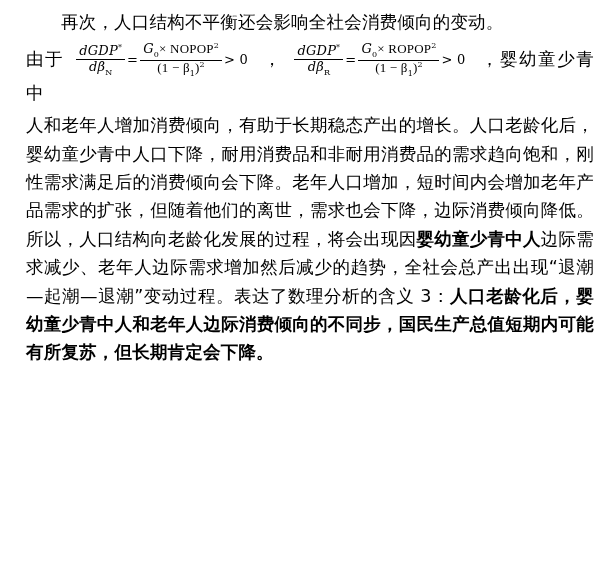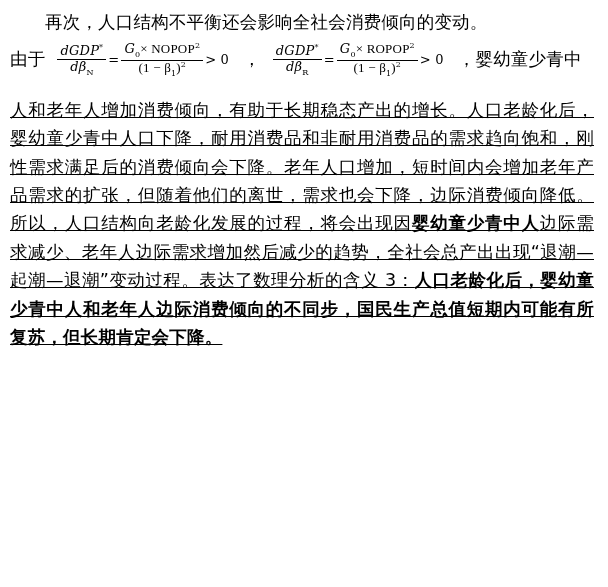--- a/index.html
+++ b/index.html
@@ -12,21 +12,21 @@
     height: 587px;
     font-family: "DejaVu Sans", "Liberation Sans", sans-serif;
     color: #000000;
     overflow: hidden;
   }
   .page {
     position: relative;
     width: 608px;
     height: 574px;
     box-sizing: border-box;
-    padding: 8px 14px 0 10px;
+    padding: 8px 14px 0 26px;
   }
   .para {
     font-size: 17.5px;
     line-height: 1.62;
     text-align: justify;
     text-justify: inter-ideograph;
     letter-spacing: 0.2px;
   }
   .indent {
     text-indent: 2em;
@@ -74,21 +74,21 @@
     font-size: 8px;
     font-style: normal;
     vertical-align: sub;
   }
   .upr {
     font-style: normal;
     font-family: Liberation Serif, serif;
   }
   .line1 { margin: 0 0 2px 0; }
   .line2 { margin: 6px 0 4px 0; }
-  .body-block { margin: 17px 0 0 0; text-decoration: underline; }
+  .body-block { margin: 4px 0 0 0; }
 </style>
 </head>
 <body>
 
 <div class="page">
 
   <p class="para indent line1">再次，人口结构不平衡还会影响全社会消费倾向的变动。</p>
 
   <p class="para line2">
     <span>由于</span><span class="math"><span class="frac"><span class="num"><span>dGDP</span><sup class="sm">*</sup></span><span class="den"><span>dβ</span><sub class="sm">N</sub></span></span><span class="rel">=</span><span class="frac"><span class="num"><span>G</span><sub class="sm">0</sub><span class="upr">× NOPOP</span><sup class="sm">2</sup></span><span class="den"><span class="upr">(1 − β</span><sub class="sm">1</sub><span class="upr">)</span><sup class="sm">2</sup></span></span><span class="rel">&gt; 0</span></span><span>，</span><span class="math"><span class="frac"><span class="num"><span>dGDP</span><sup class="sm">*</sup></span><span class="den"><span>dβ</span><sub class="sm">R</sub></span></span><span class="rel">=</span><span class="frac"><span class="num"><span>G</span><sub class="sm">0</sub><span class="upr">× ROPOP</span><sup class="sm">2</sup></span><span class="den"><span class="upr">(1 − β</span><sub class="sm">1</sub><span class="upr">)</span><sup class="sm">2</sup></span></span><span class="rel">&gt; 0</span></span><span>，</span><span>婴幼童少青中</span>

